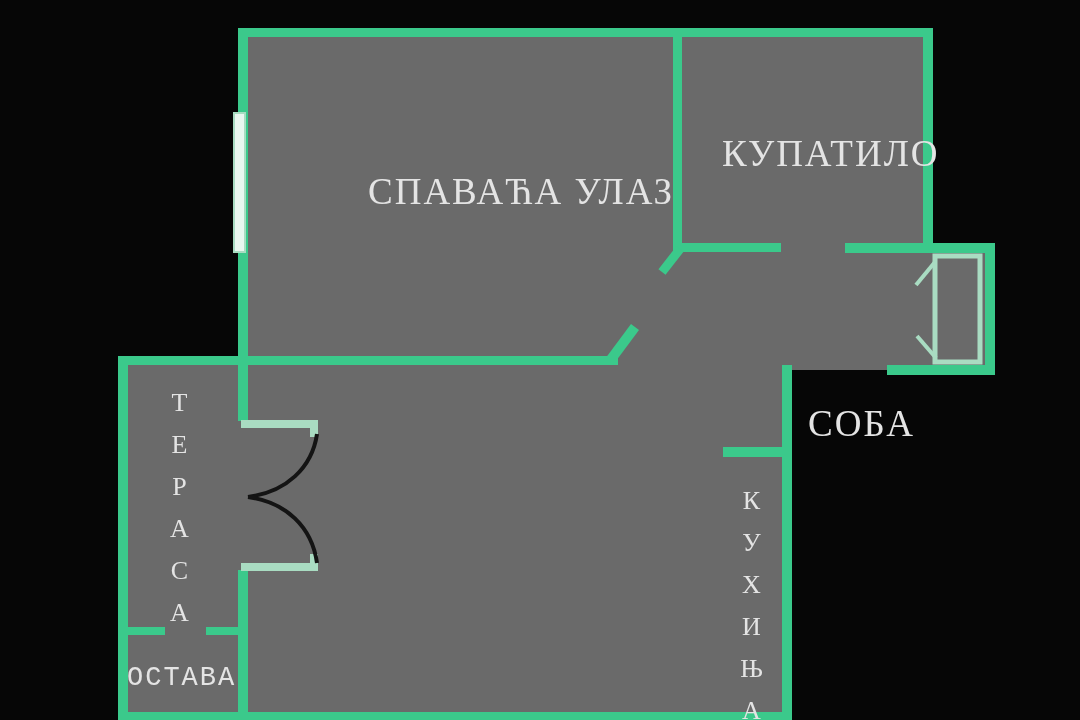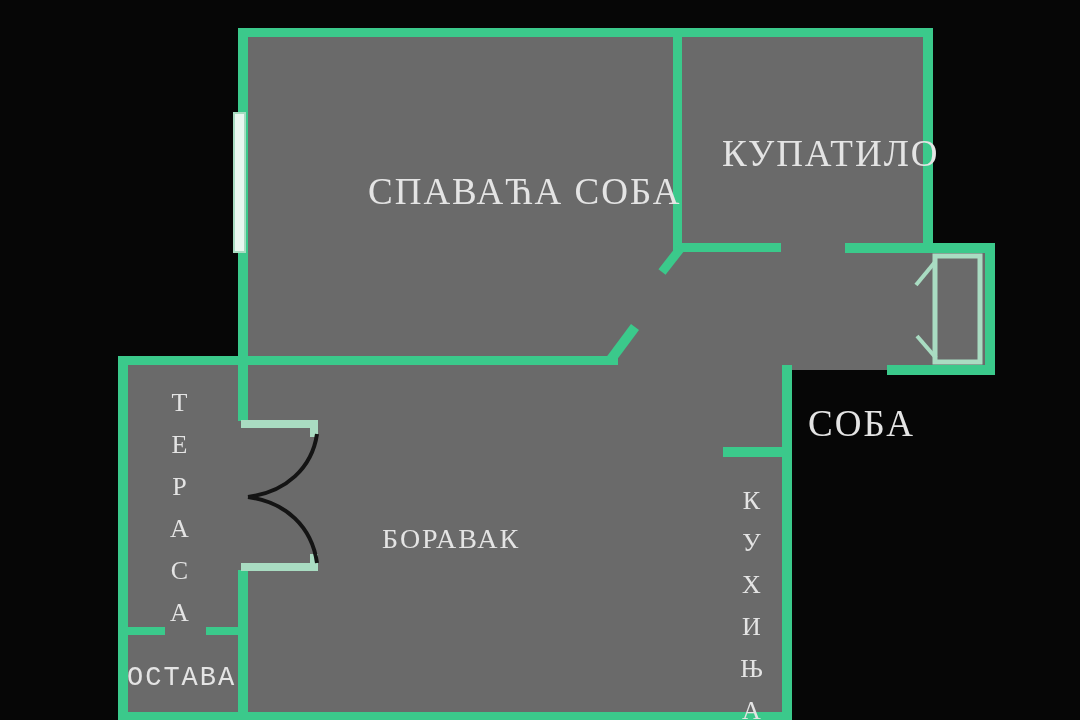--- a/index.html
+++ b/index.html
@@ -63,23 +63,22 @@
   <svg class="overlay">
     <line x1="609" y1="362" x2="635" y2="327" style="stroke:var(--wall);" stroke-width="10"></line>
     <line x1="680" y1="249" x2="662" y2="272" style="stroke:var(--wall);" stroke-width="9"></line>
     <path d="M 317,434 C 312,468 286,492 248,497" fill="none" style="stroke:var(--door-arc);" stroke-width="4"></path>
     <path d="M 248,497 C 286,502 312,527 317,563" fill="none" style="stroke:var(--door-arc);" stroke-width="4"></path>
     <rect x="935" y="256" width="45" height="106" fill="none" style="stroke:var(--wall-light);" stroke-width="5"></rect>
     <line x1="935" y1="262" x2="916" y2="285" style="stroke:var(--wall-light);" stroke-width="4"></line>
     <line x1="936" y1="358" x2="917" y2="336" style="stroke:var(--wall-light);" stroke-width="4"></line>
   </svg>
 
-  <div id="bedroom-label" class="label label-h">СПАВАЋА СОБА</div>
+  <div id="bedroom-label" class="label label-h">СПАВАЋА УЛАЗ</div>
   <div id="bathroom-label" class="label label-h">КУПАТИЛО</div>
   <div id="entrance-label" class="label label-h">СОБА</div>
   <div id="living-label" class="label">
-    <div>БОРАВАК</div>
   </div>
   <div id="storage-label" class="label">ОСТАВА</div>
   <div id="terrace-label" class="label label-v">ТЕРАСА</div>
   <div id="kitchen-label" class="label label-v">КУХИЊА</div>
 
 </div>
 
 </body></html>

